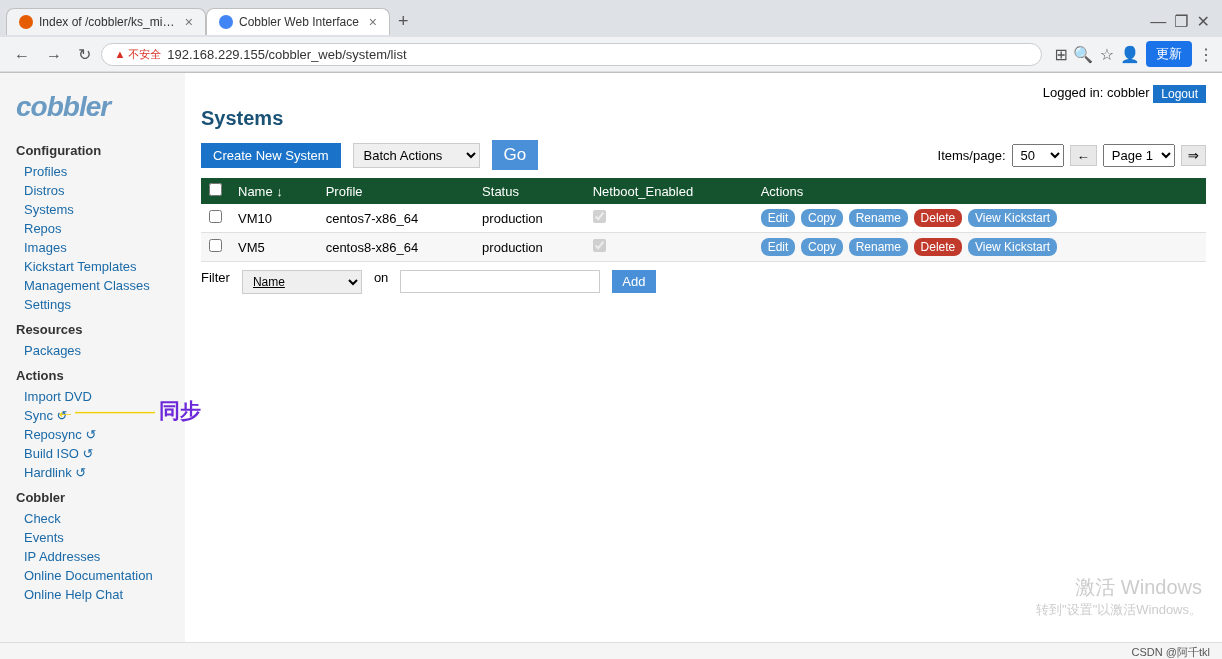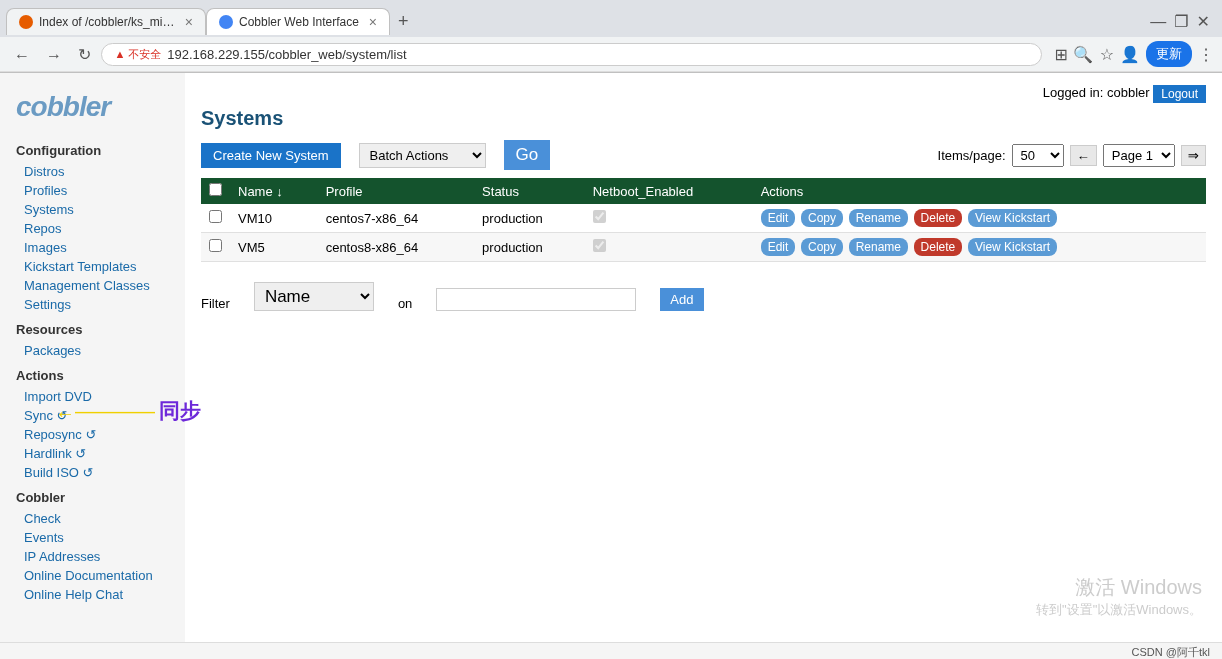--- a/index.html
+++ b/index.html
@@ -18,57 +18,57 @@
     .browser-window-controls { display: flex; gap: 8px; margin-left: auto; align-items: center; padding: 6px; }
     .browser-window-controls span { font-size: 16px; color: #555; cursor: pointer; }
 
     .browser-top-bar { display: flex; align-items: center; gap: 4px; padding: 4px 8px; background: #f1f3f4; border-bottom: 1px solid #ddd; }
     .nav-btn { background: none; border: none; font-size: 16px; color: #555; cursor: pointer; padding: 2px 6px; border-radius: 50%; }
     .address-bar { flex: 1; display: flex; align-items: center; background: #fff; border: 1px solid #ccc; border-radius: 20px; padding: 3px 12px; gap: 6px; }
     .security-warning { color: #d93025; font-size: 11px; display: flex; align-items: center; gap: 3px; }
     .address-text { font-size: 13px; color: #333; flex: 1; }
     .browser-actions { display: flex; align-items: center; gap: 6px; margin-left: 8px; }
     .browser-actions span { font-size: 16px; color: #555; cursor: pointer; }
-    .update-btn { background: #1a73e8; color: #fff; border: none; border-radius: 12px; padding: 4px 10px; font-size: 13px; cursor: pointer; }
+    .update-btn { background: #1a73e8; color: #fff; border: none; border-radius: 4px; padding: 4px 10px; font-size: 13px; cursor: pointer; }
 
     
     .page { display: flex; height: calc(659px - 90px); overflow: hidden; }
 
     
     .sidebar { width: 185px; background: #f5f5f5; padding: 10px 0; flex-shrink: 0; }
     .logo { padding: 8px 16px 12px; }
     .logo-text { font-size: 28px; font-weight: bold; color: #6b9bc3; font-style: italic; letter-spacing: -1px; }
     .sidebar-section-title { font-weight: bold; color: #333; padding: 8px 16px 4px; font-size: 13px; }
     .sidebar-link { display: block; padding: 2px 16px 2px 24px; color: #1a6aa8; text-decoration: none; font-size: 13px; cursor: pointer; }
 
     
     .main-content { flex: 1; background: #fff; padding: 12px 16px; overflow-y: auto; }
     .page-title { font-size: 20px; font-weight: bold; color: #1a5276; margin-bottom: 10px; }
 
     
-    .toolbar { display: flex; align-items: center; gap: 18px; margin-bottom: 8px; }
+    .toolbar { display: flex; align-items: center; gap: 12px; margin-bottom: 8px; }
     .btn-create { background: #1a73c8; color: #fff; border: none; padding: 5px 12px; font-size: 13px; cursor: pointer; }
     .batch-select { padding: 3px 6px; font-size: 13px; border: 1px solid #ccc; }
     .btn-go { background: #4a90d9; color: #fff; border: none; padding: 5px 12px; font-size: 17px; cursor: pointer; }
     .items-per-page { margin-left: auto; display: flex; align-items: center; gap: 6px; font-size: 13px; }
     .items-per-page select { padding: 2px 4px; font-size: 13px; }
 
     
     .systems-table { width: 100%; border-collapse: collapse; font-size: 13px; }
     .systems-table th { background: #14532d; color: #fff; padding: 5px 8px; text-align: left; font-weight: normal; }
     .systems-table th.checkbox-col { width: 24px; }
     .systems-table td { padding: 5px 8px; border-bottom: 1px solid #e0e0e0; }
     .systems-table tr:nth-child(even) td { background: #f7f7f7; }
     .action-btn { background: #5b9bd5; color: #fff; border: none; padding: 2px 7px; font-size: 12px; cursor: pointer; margin-right: 2px; border-radius: 8px; }
     .action-btn.red { background: #c0392b; }
     .checkbox-cell { text-align: center; }
 
     
-    .filter-row { display: flex; align-items: flex-end; gap: 24px; margin-top: 20px; font-size: 13px; }
-    .filter-select { padding: 3px 6px; font-size: 17px; border: 1px solid #ccc; min-width: 120px; }
+    .filter-row { display: flex; align-items: flex-start; gap: 12px; margin-top: 8px; font-size: 13px; }
+    .filter-select { padding: 3px 6px; font-size: 12px; border: 1px solid #ccc; min-width: 120px; text-decoration: underline; }
     .filter-input { padding: 3px 6px; font-size: 13px; border: 1px solid #ccc; width: 200px; }
     .btn-add { background: #4a90d9; color: #fff; border: none; padding: 4px 10px; font-size: 13px; cursor: pointer; }
 
     
     .watermark { position: fixed; bottom: 40px; right: 20px; color: #ccc; font-size: 20px; text-align: right; }
     .watermark-sub { font-size: 13px; color: #ccc; }
 
     
     .bottom-bar { background: #f5f5f5; border-top: 1px solid #ddd; padding: 2px 12px; font-size: 11px; color: #555; display: flex; justify-content: flex-end; }
   </style>
@@ -120,22 +120,22 @@
 
 <div class="page">
 
   <div class="sidebar">
     <div class="logo">
       <span class="logo-text">cobbler</span>
     </div>
 
     <div>
       <div class="sidebar-section-title">Configuration</div>
+      <a class="sidebar-link">Profiles</a>
       <a class="sidebar-link">Distros</a>
-      <a class="sidebar-link">Profiles</a>
       <a class="sidebar-link">Systems</a>
       <a class="sidebar-link">Repos</a>
       <a class="sidebar-link">Images</a>
       <a class="sidebar-link">Kickstart Templates</a>
       <a class="sidebar-link">Management Classes</a>
       <a class="sidebar-link">Settings</a>
     </div>
 
     <div>
       <div class="sidebar-section-title">Resources</div>
@@ -147,22 +147,22 @@
       <a class="sidebar-link">Import DVD</a>
       <div style="display:flex; align-items:flex-end; position:relative;">
         <a class="sidebar-link">Sync ↺</a>
 
         <span style="position:absolute; left:55px; display:flex; align-items:center; gap:4px; white-space:nowrap;">
           <span style="color:#f0d000; font-size:20px;">←————</span>
           <span style="color:#6d28d9; font-size:21px; font-weight:bold;">同步</span>
         </span>
       </div>
       <a class="sidebar-link">Reposync ↺</a>
+      <a class="sidebar-link">Build ISO ↺</a>
       <a class="sidebar-link">Hardlink ↺</a>
-      <a class="sidebar-link">Build ISO ↺</a>
     </div>
 
     <div>
       <div class="sidebar-section-title">Cobbler</div>
       <a class="sidebar-link">Check</a>
       <a class="sidebar-link">Events</a>
       <a class="sidebar-link">IP Addresses</a>
       <a class="sidebar-link">Online Documentation</a>
       <a class="sidebar-link">Online Help Chat</a>
     </div>

